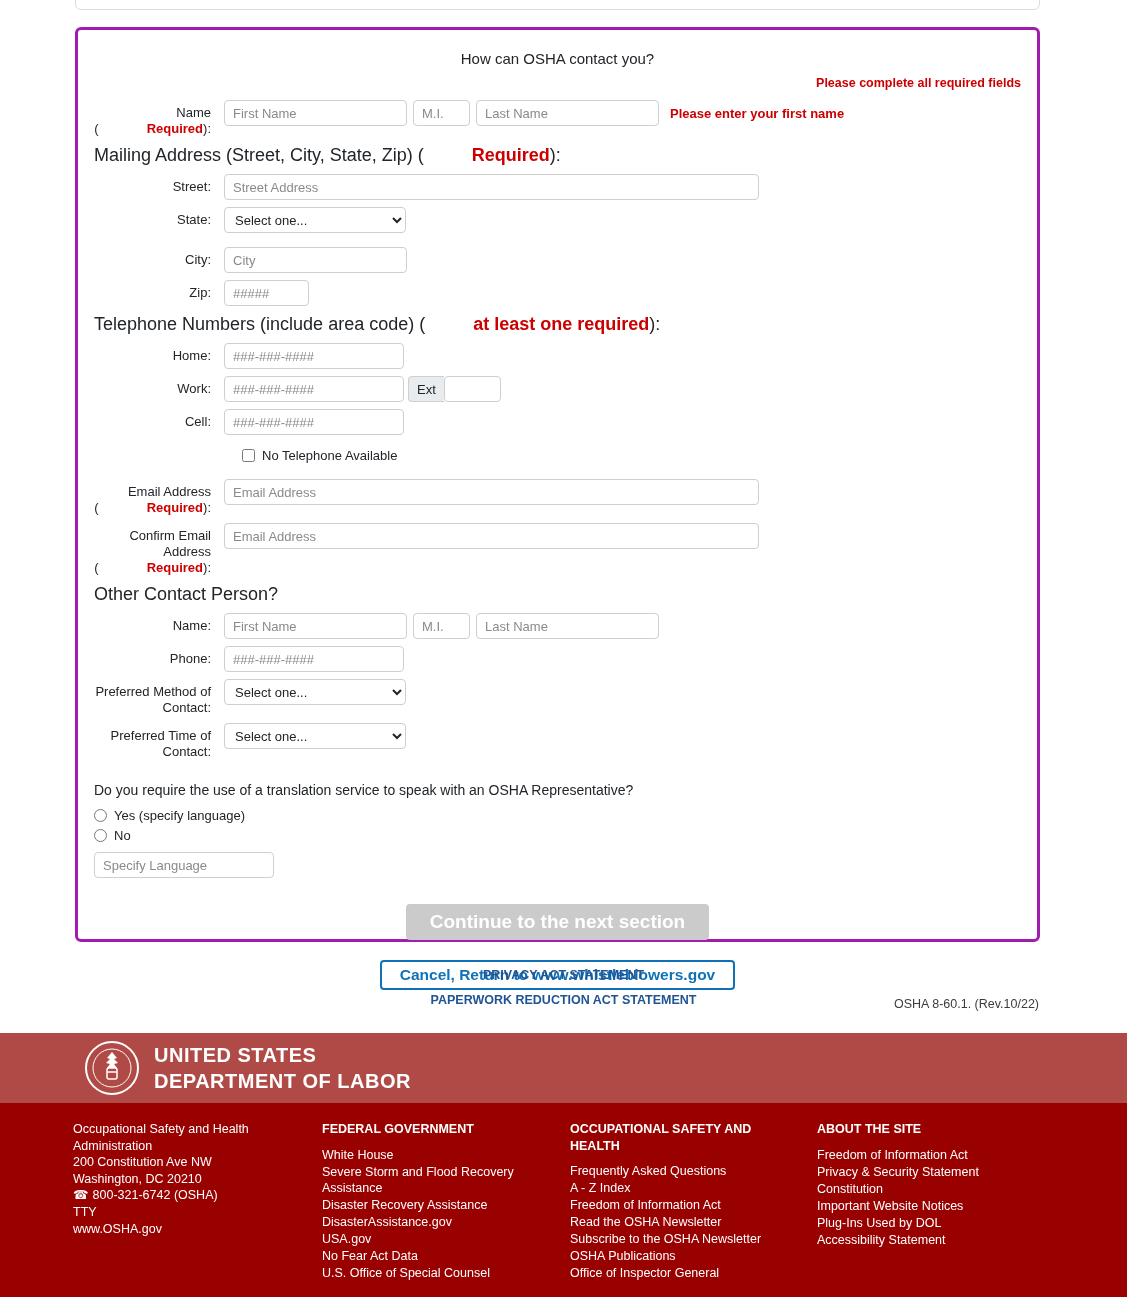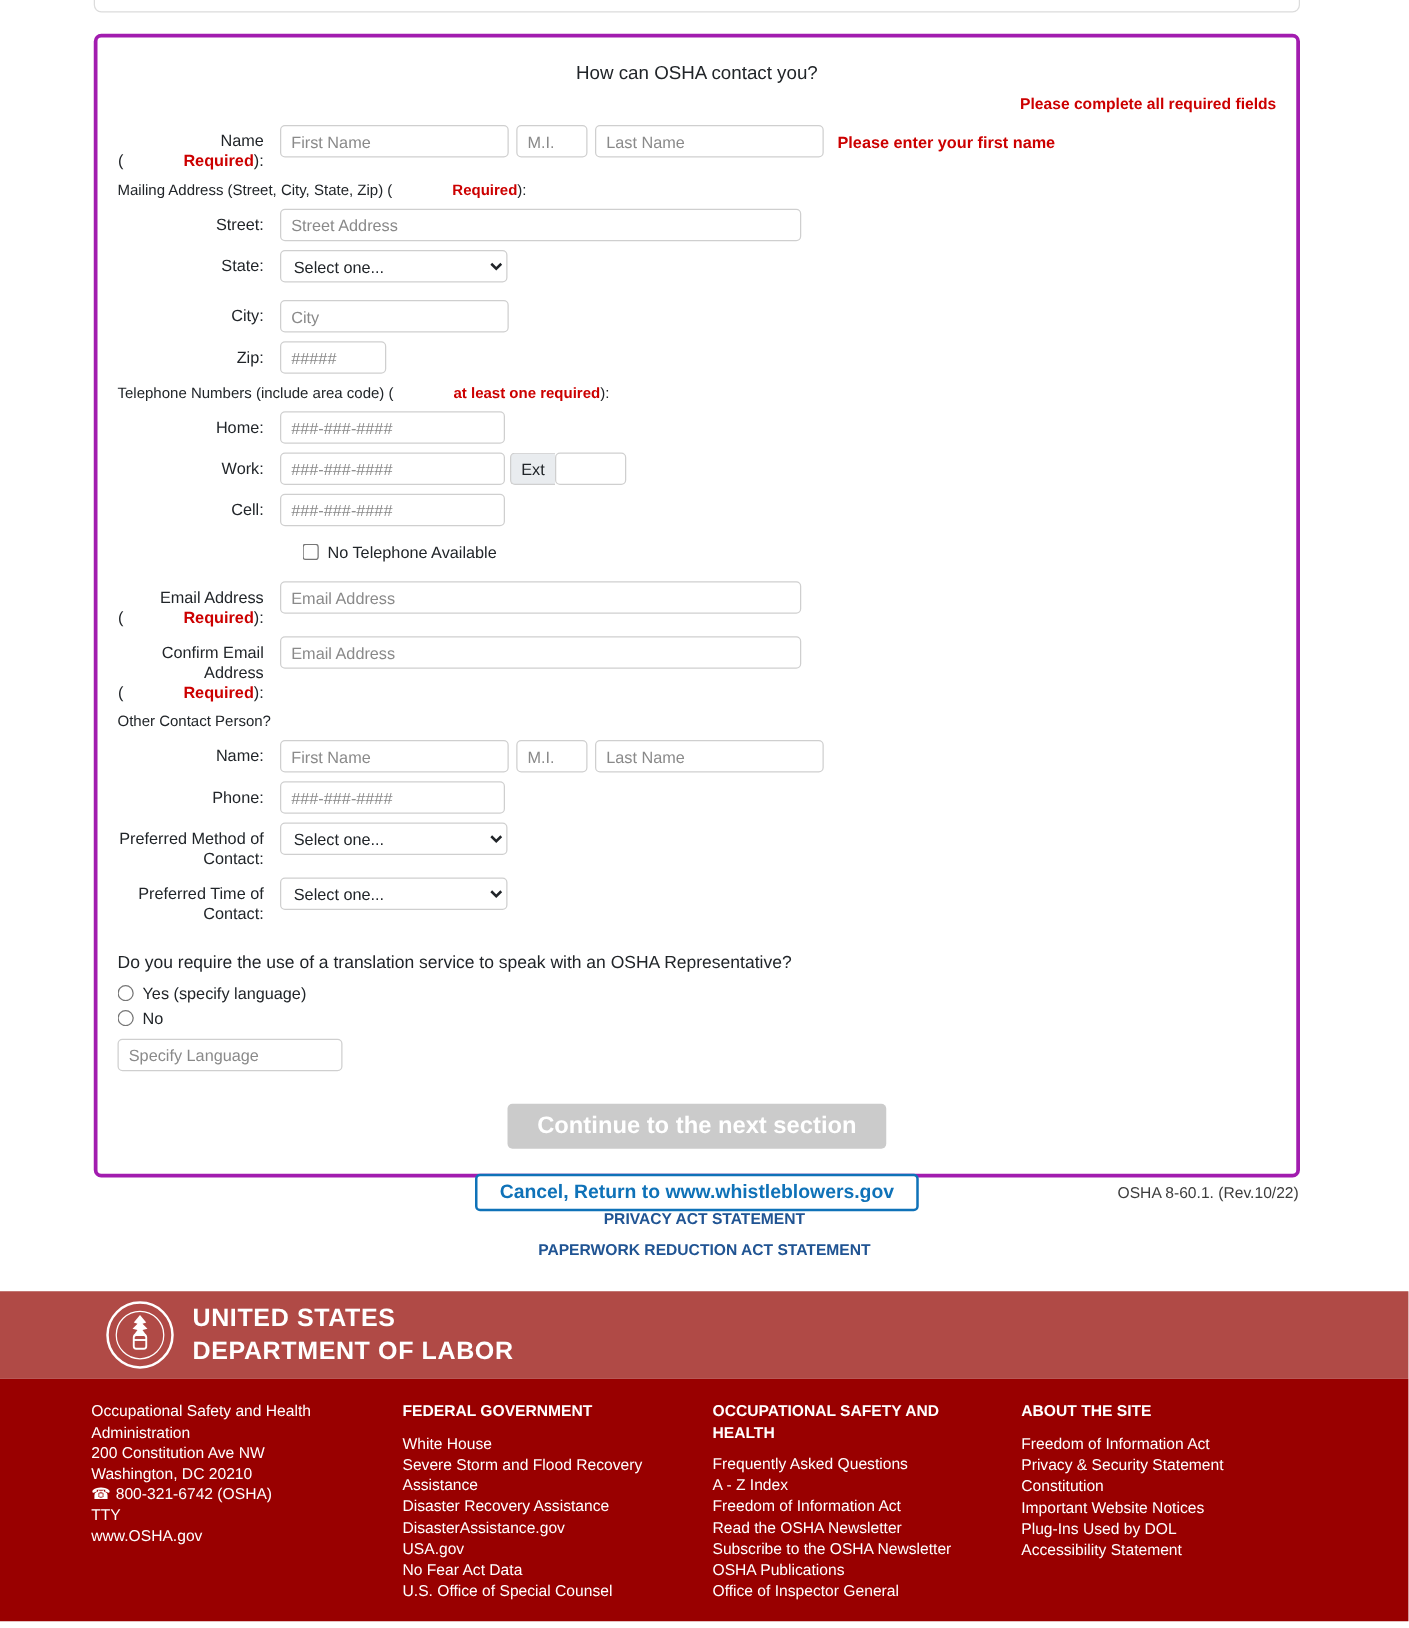--- a/index.html
+++ b/index.html
@@ -13,33 +13,33 @@
     border:3px solid #a21caf; border-radius:6px; background:#fff; padding:18px 16px 0 16px; }
 
   .card-title { text-align:center; font-size:15px; color:#212529; margin-top:2px; }
   .card-sub { text-align:right; font-size:12.5px; font-weight:bold; color:#cc0000; margin-top:9px; margin-bottom:10px; }
 
   
   .frow { display:flex; align-items:flex-start; margin-bottom:7px; }
   .flabel { width:130px; min-width:130px; text-align:right; padding-right:13px; padding-top:5px;
     font-size:13px; color:#212529; line-height:16px; }
   .req { color:#cc0000; font-weight:bold;padding-left:48px; }
-  .sec-label { font-size:12px; color:#212529; margin:8px 0 8px 0; }
+  .sec-label { font-size:18px; color:#212529; margin:8px 0 8px 0; }
   .inline-err { font-size:13px; font-weight:bold; color:#cc0000; padding-top:6px; margin-left:11px; }
 
   input[type=text] { height:26px; border:1px solid #cfcfcf; border-radius:4px; padding:0 8px;
     font-size:13px; color:#212529; font-family:inherit; background:#fff; }
   input[type=text]::placeholder { color:#8a8a8a; opacity:1; }
   select { height:26px; border:1px solid #cfcfcf; border-radius:4px; padding:0 6px; font-size:13px;
     color:#212529; font-family:inherit; background:#fff; width:182px; }
   .in-first { width:183px; }
   .in-err { border:2px solid #dc3545; }
   .in-mi { width:57px; margin-left:6px; }
   .in-last { width:183px; margin-left:6px; }
-  .in-wide { width:417px; }
+  .in-wide { width:535px; }
   .in-city { width:183px; }
   .in-zip { width:85px; }
   .in-phone { width:180px; }
   .ext-group { display:flex; margin-left:4px; }
   .ext-addon { height:26px; border:1px solid #cfcfcf; border-right:none; border-radius:4px 0 0 4px;
     background:#e9ecef; color:#212529; font-size:13px; padding:5px 8px 0 8px; }
   .ext-input { width:57px; border-radius:0 4px 4px 0; }
 
   .check-row { margin-left:148px; display:flex; align-items:center; gap:7px; font-size:13px; color:#212529; margin-top:13px; margin-bottom:16px; }
   .gap14 { margin-bottom:14px; }
@@ -54,21 +54,21 @@
   .btn-zone { text-align:center; }
   .btn-continue { display:inline-block; margin-top:26px; background:#cbcbcb; color:#fff;
     font-weight:bold; font-size:19px; border:none; border-radius:4px; padding:7px 24px;
     font-family:inherit; cursor:default; }
   .btn-cancel { display:inline-block; margin-top:20px; background:#fff; color:#0f72b8;
     font-weight:bold; font-size:15.5px; border:2px solid #0f72b8; border-radius:4px;
     padding:4px 18px; font-family:inherit; cursor:pointer; }
 
   .links-zone { position:absolute; left:0; top:968px; width:100%; text-align:center; }
   .act-link { display:block; color:#205493; font-weight:bold; font-size:12.5px; text-decoration:none; margin-bottom:11px; }
-  .form-number { position:absolute; right:88px; top:947px; font-size:12.5px; color:#3d3d3d; }
+  .form-number { position:absolute; right:88px; top:997px; font-size:12.5px; color:#3d3d3d; }
 
   
   .footer { position:absolute; left:0; top:1033px; width:1127px; }
   .f-band1 { background:#b04a46; height:70px; display:flex; align-items:center; padding-left:84px; }
   .seal { width:56px; height:56px; margin-right:14px; }
   .agency { color:#fff; font-weight:bold; font-size:20px; line-height:26px; letter-spacing:0.5px; }
   .f-band2 { background:#990000; height:194px; display:flex; padding:18px 0 0 73px; }
   .f-col { color:#fff; font-size:12.5px; line-height:16.5px; }
   .f-col1 { width:249px; padding-right:40px; }
   .f-col2 { width:248px; padding-right:40px; }

